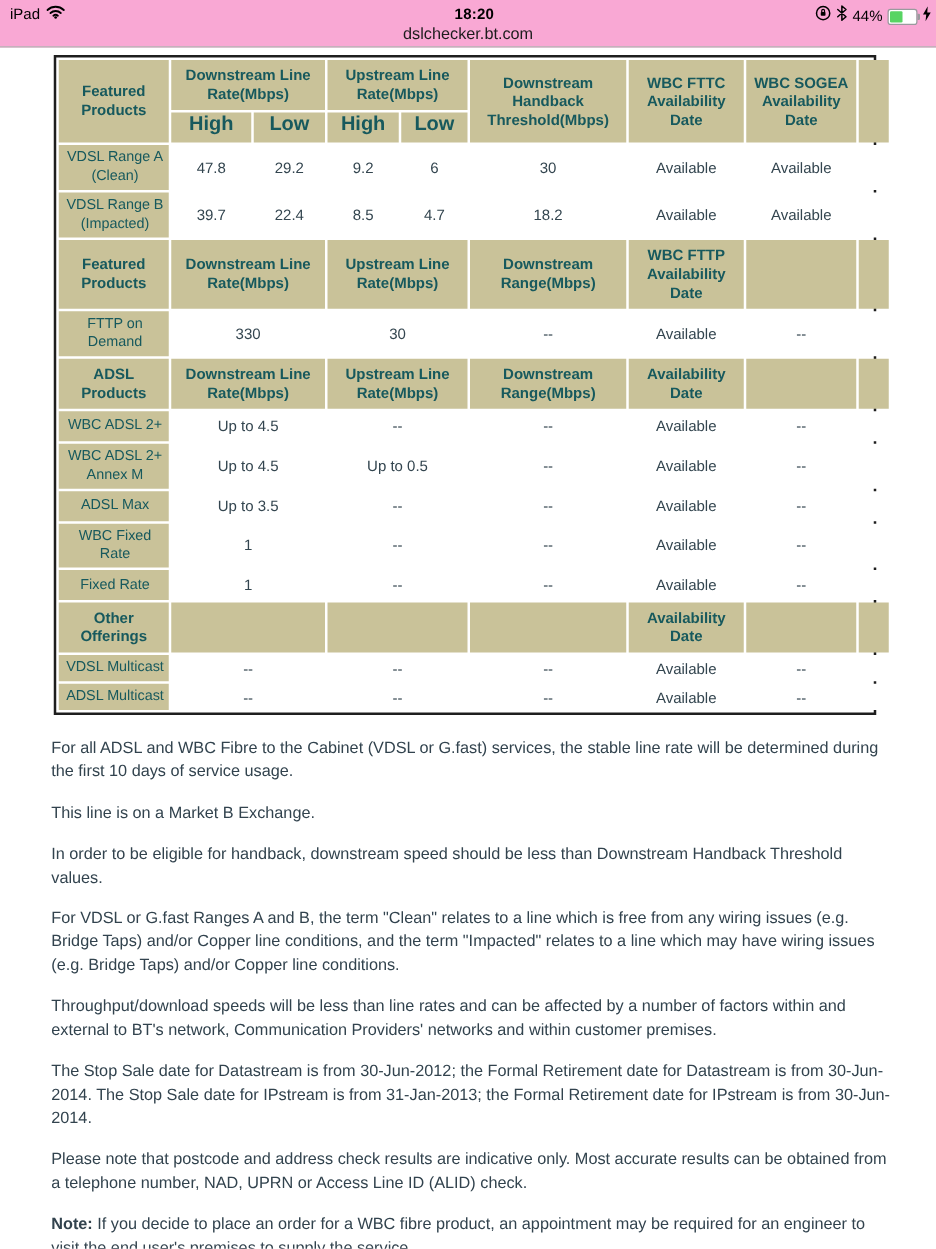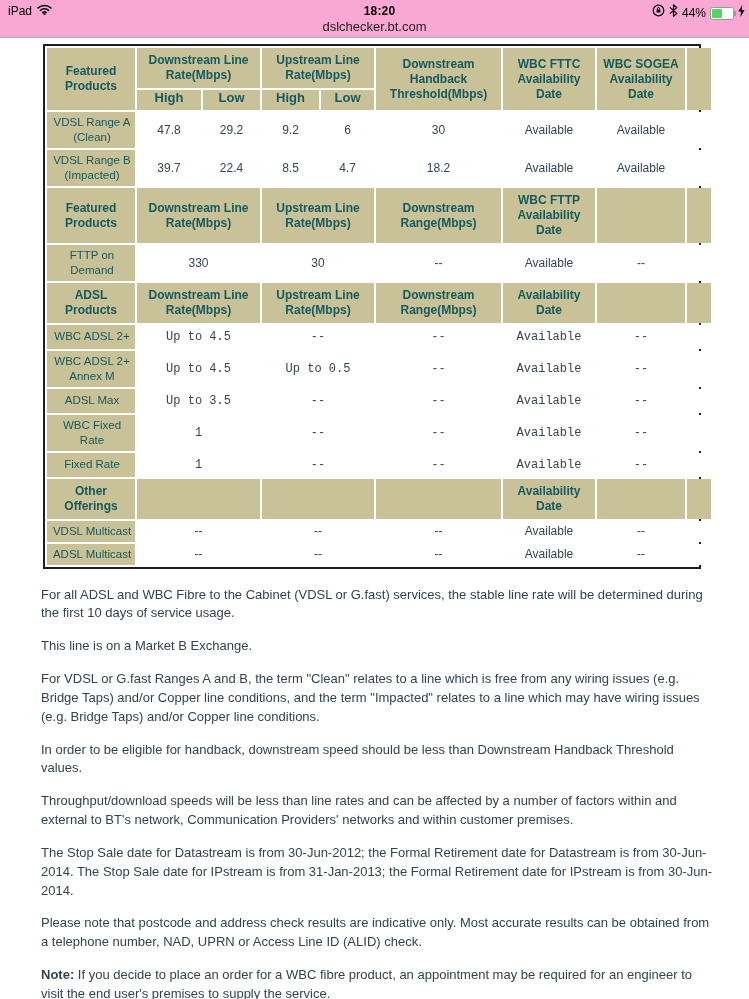--- a/index.html
+++ b/index.html
@@ -11,24 +11,24 @@
   .sb-url{position:absolute;top:19px;left:0;right:0;text-align:center;font-size:13px;color:#1c1c1c;}
   .batt{position:relative;width:22px;height:11px;border:1px solid #9a9a9e;border-radius:2.5px;background:#fff;}
   .batt .fill{position:absolute;left:1px;top:1px;bottom:1px;width:44%;border-radius:1px;}
   .batt .cap{position:absolute;right:-3px;top:3px;width:2px;height:5px;background:#9a9a9e;border-radius:0 1px 1px 0;}
   
   .content{padding:6px 0 0 43px;}
   .twrap{width:654px;border:2px solid #1e1e1e;background:#fff;}
   table.results{border-collapse:separate;border-spacing:2px;width:100%;table-layout:fixed;font-size:12px;}
   .kh{background:#c9c299;color:#17595d;}
   th.kh{font-weight:bold;padding:5px 3px;text-align:center;line-height:1.25;}
-  tr.sub th.kh{padding:0 2px 4px;font-size:13px;}
+  tr.sub th.kh{padding:0 2px 4px;font-size:16px;}
   td.lbl{background:#c9c299;color:#17595d;text-align:center;vertical-align:middle;padding:3px 2px 3px 4px;font-size:11.5px;line-height:1.3;}
   td.d{background:#fff;color:#33454f;text-align:center;vertical-align:middle;padding:8px 2px;}
-  tr.r-mid td.d{padding:5px 2px;font-family:Liberation Mono, monospace;}
+  tr.r-mid td.d{padding:5px 2px;}
   tr.r-tight td.d{padding:3px 2px;}
   td.sp{background:#fff;}
   th.sp{background:#c9c299;}
   
   .notes{width:672px;margin:17px 0 0 41px;color:#32434e;font-size:13px;line-height:1.45;}
   .notes p{margin:0 0 14px;}
   .notes strong{font-weight:bold;color:#32434e;}
 </style>
 </head>
 <body>
@@ -221,20 +221,20 @@
         <td class="sp"></td>
       </tr>
     </tbody>
       </table>
   </div>
 </div>
 
 <div class="notes">
   <p>For all ADSL and WBC Fibre to the Cabinet (VDSL or G.fast) services, the stable line rate will be determined during the first 10 days of service usage.</p>
   <p>This line is on a Market B Exchange.</p>
+  <p>In order to be eligible for handback, downstream speed should be less than Downstream Handback Threshold values.</p>
   <p>For VDSL or G.fast Ranges A and B, the term "Clean" relates to a line which is free from any wiring issues (e.g. Bridge Taps) and/or Copper line conditions, and the term "Impacted" relates to a line which may have wiring issues (e.g. Bridge Taps) and/or Copper line conditions.</p>
-  <p>In order to be eligible for handback, downstream speed should be less than Downstream Handback Threshold values.</p>
   <p>Throughput/download speeds will be less than line rates and can be affected by a number of factors within and external to BT's network, Communication Providers' networks and within customer premises.</p>
   <p>The Stop Sale date for Datastream is from 30-Jun-2012; the Formal Retirement date for Datastream is from 30-Jun-2014. The Stop Sale date for IPstream is from 31-Jan-2013; the Formal Retirement date for IPstream is from 30-Jun-2014.</p>
   <p>Please note that postcode and address check results are indicative only. Most accurate results can be obtained from a telephone number, NAD, UPRN or Access Line ID (ALID) check.</p>
   <p><strong>Note:</strong><span> If you decide to place an order for a WBC fibre product, an appointment may be required for an engineer to visit the end user's premises to supply the service.</span></p>
 
 </div>
 
 </body></html>

